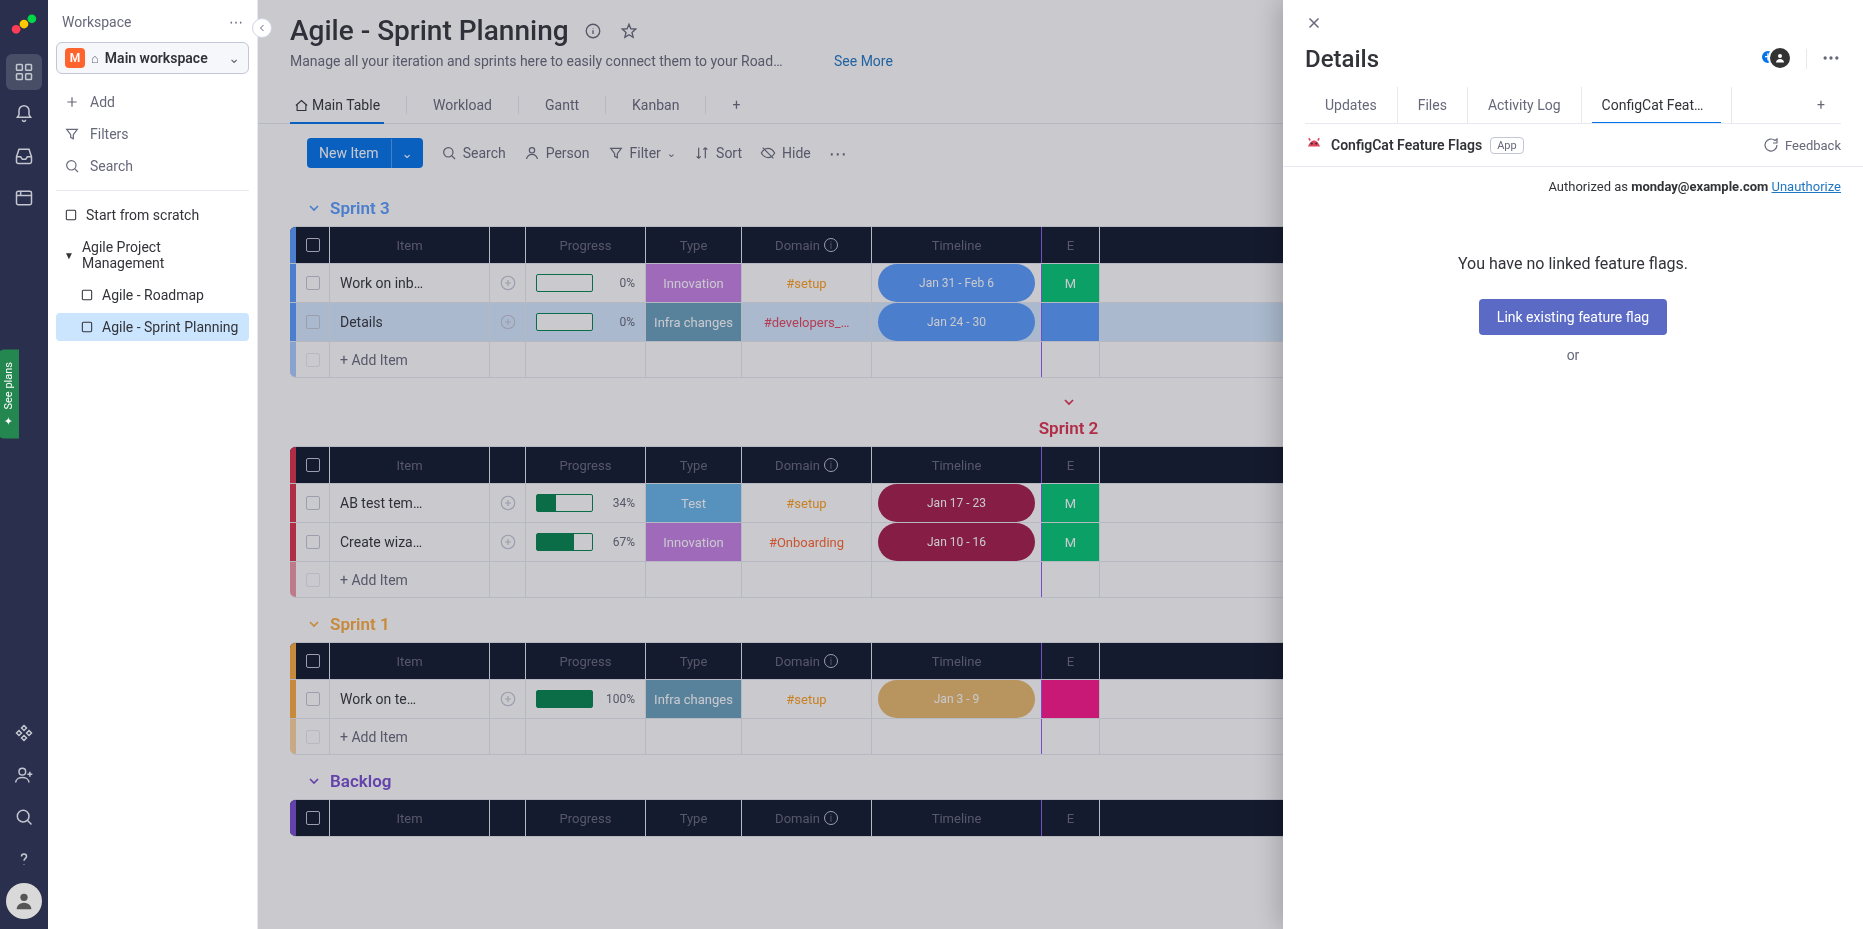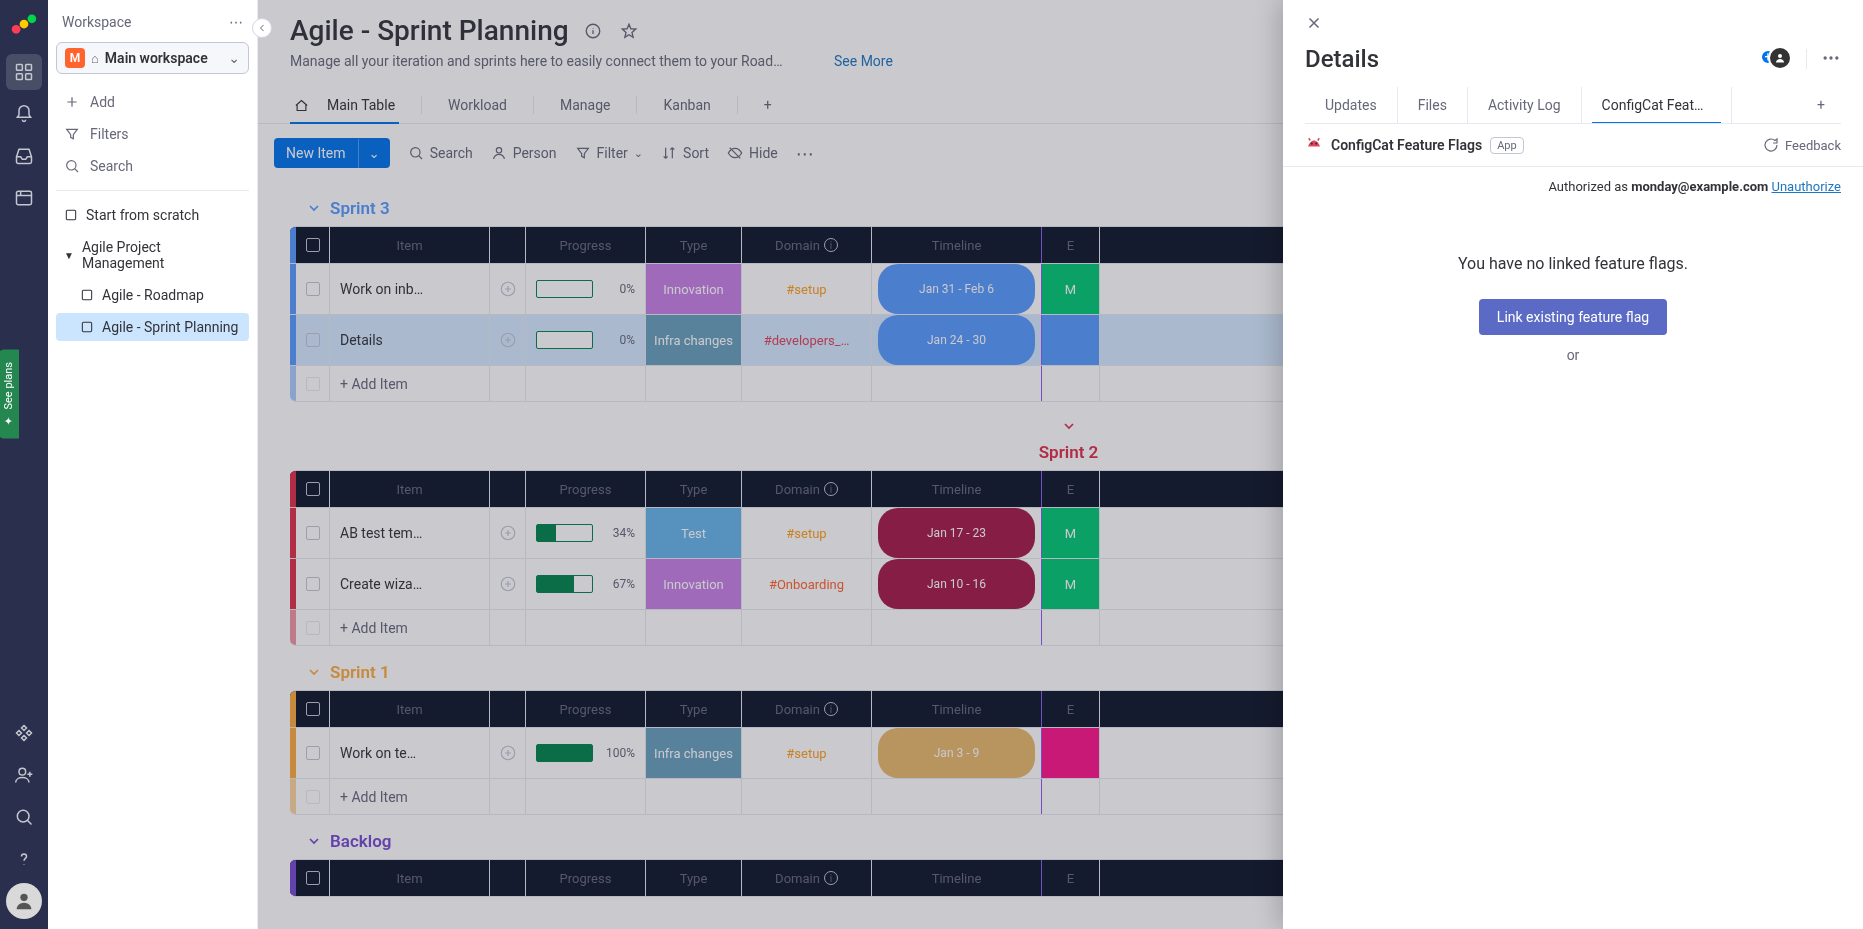--- a/index.html
+++ b/index.html
@@ -36,26 +36,26 @@
 
 .main { flex:1; display:flex; flex-direction:column; overflow:hidden; position:relative;}
 .board-header{padding:14px 32px 0 32px;}
 .title-row{display:flex;align-items:center;gap:12px;}
 .board-title{font-size:28px;font-weight:500;color:#323338;}
 .btn-icon-sm{width:24px;height:24px;display:flex;align-items:center;justify-content:center;color:#676879;cursor:pointer;}
 .btn-icon-sm svg{width:18px;height:18px;stroke:currentColor;fill:none;stroke-width:1.8;}
 .board-desc{color:#676879;font-size:14px;margin-top:6px;display:flex;align-items:center;gap:8px;}
 .see-more{color:#1f76c2;cursor:pointer;margin-left:36px;}
 .tabs{display:flex;align-items:center;gap:22px;margin-top:18px;border-bottom:1px solid #e6e9ef;padding:0 32px;}
-.tab{display:flex;align-items:center;gap:18px;padding:10px 4px;color:#676879;cursor:pointer;font-size:14px;position:relative;}
+.tab{display:flex;align-items:center;gap:3px;padding:10px 4px;color:#676879;cursor:pointer;font-size:14px;position:relative;}
 .tab.active{color:#323338;}
 .tab.active::after{content:"";position:absolute;left:0;right:0;bottom:-1px;height:2px;background:#0073ea;}
 .tab svg{width:15px;height:15px;stroke:currentColor;fill:none;stroke-width:1.8;}
 .tab-sep{width:1px;height:18px;background:#e6e9ef;}
-.toolbar{display:flex;align-items:center;gap:18px;padding:14px 16px;}
+.toolbar{display:flex;align-items:center;gap:18px;padding:14px 49px;}
 .new-item-btn{background:#0073ea;color:#fff;border:none;border-radius:4px;display:flex;align-items:center;cursor:pointer;overflow:hidden;}
 .new-item-btn .label{padding:7px 12px;font-size:14px;}
 .new-item-btn .caret{padding:7px 10px;border-left:1px solid rgba(255,255,255,0.3);}
 .tool{display:flex;align-items:center;gap:6px;color:#676879;cursor:pointer;font-size:14px;}
 .tool svg{width:16px;height:16px;stroke:currentColor;fill:none;stroke-width:1.8;}
 
 .groups{flex:1;overflow-y:auto;padding:0 32px 40px 32px;}
 .group{margin-top:16px;}
 .group-title{display:flex;align-items:center;gap:8px;font-weight:600;font-size:17px;color:#0073ea;cursor:pointer;margin-bottom:8px;padding-left:16px;}
 .group-title svg{width:16px;height:16px;stroke:currentColor;fill:none;stroke-width:2.5;}
@@ -73,21 +73,21 @@
 .c-expand{width:36px;display:flex;align-items:center;justify-content:center;border-right:1px solid #e6e9ef;color:#c3c6d4;}
 .c-expand svg{width:18px;height:18px;stroke:currentColor;fill:none;stroke-width:1.6;}
 .c-progress{width:120px;border-right:1px solid #e6e9ef;display:flex;align-items:center;justify-content:center;gap:8px;padding:0 10px;}
 .pbar{flex:1;height:18px;border:1.5px solid #00854d;border-radius:2px;position:relative;background:#fff;}
 .pbar .fill{position:absolute;left:0;top:0;bottom:0;background:#00854d;}
 .pct{font-size:12px;color:#676879;min-width:34px;text-align:right;}
 .c-type{width:96px;border-right:1px solid #e6e9ef;display:flex;align-items:center;justify-content:center;color:#fff;font-size:13px;}
 .c-domain{width:130px;border-right:1px solid #e6e9ef;display:flex;align-items:center;justify-content:center;}
 .tag{font-size:13px;display:flex;align-items:center;gap:4px;}
 .c-timeline{width:170px;border-right:1px solid #8b5cf6;display:flex;align-items:center;justify-content:center;padding:0 6px;}
-.pill{flex:1;border-radius:20px;color:#fff;font-size:12px;text-align:center;padding:18px 0;}
+.pill{flex:1;border-radius:20px;color:#fff;font-size:12px;text-align:center;padding:12px 0;}
 .c-effort{width:58px;border-right:1px solid #e6e9ef;display:flex;align-items:center;justify-content:center;color:#fff;font-size:13px;}
 .header-label{color:#676879;}
 .row.header .c-type,.row.header .c-effort{color:#676879;}
 .row.header .c-domain,.row.add .cell{color:#676879;}
 .row.add .c-item{color:#676879;}
 .row.header .c-expand,.row.add .c-expand{border-right:1px solid #e6e9ef;}
 .info-i{width:14px;height:14px;border:1px solid #c3c6d4;border-radius:50%;display:inline-flex;align-items:center;justify-content:center;font-size:10px;color:#676879;margin-left:4px;}
 
 
 .scrim{position:absolute;inset:0;background:rgba(40,40,60,0.25);pointer-events:none;}
@@ -285,21 +285,21 @@
           <path d="M3 12l9-8 9 8M5 11v9h14v-9"></path>
         </svg>
         <span>Main Table</span>
       </div>
     <div class="tab-sep"></div>
     <div class="tab">
         <span>Workload</span>
       </div>
     <div class="tab-sep"></div>
     <div class="tab">
-        <span>Manage</span>
+        <span>Gantt</span>
       </div>
     <div class="tab-sep"></div>
     <div class="tab">
         <span>Kanban</span>
       </div>
     <div class="tab-sep"></div>
     <div class="tab">+</div>
   </div>
 
   <div class="toolbar">

